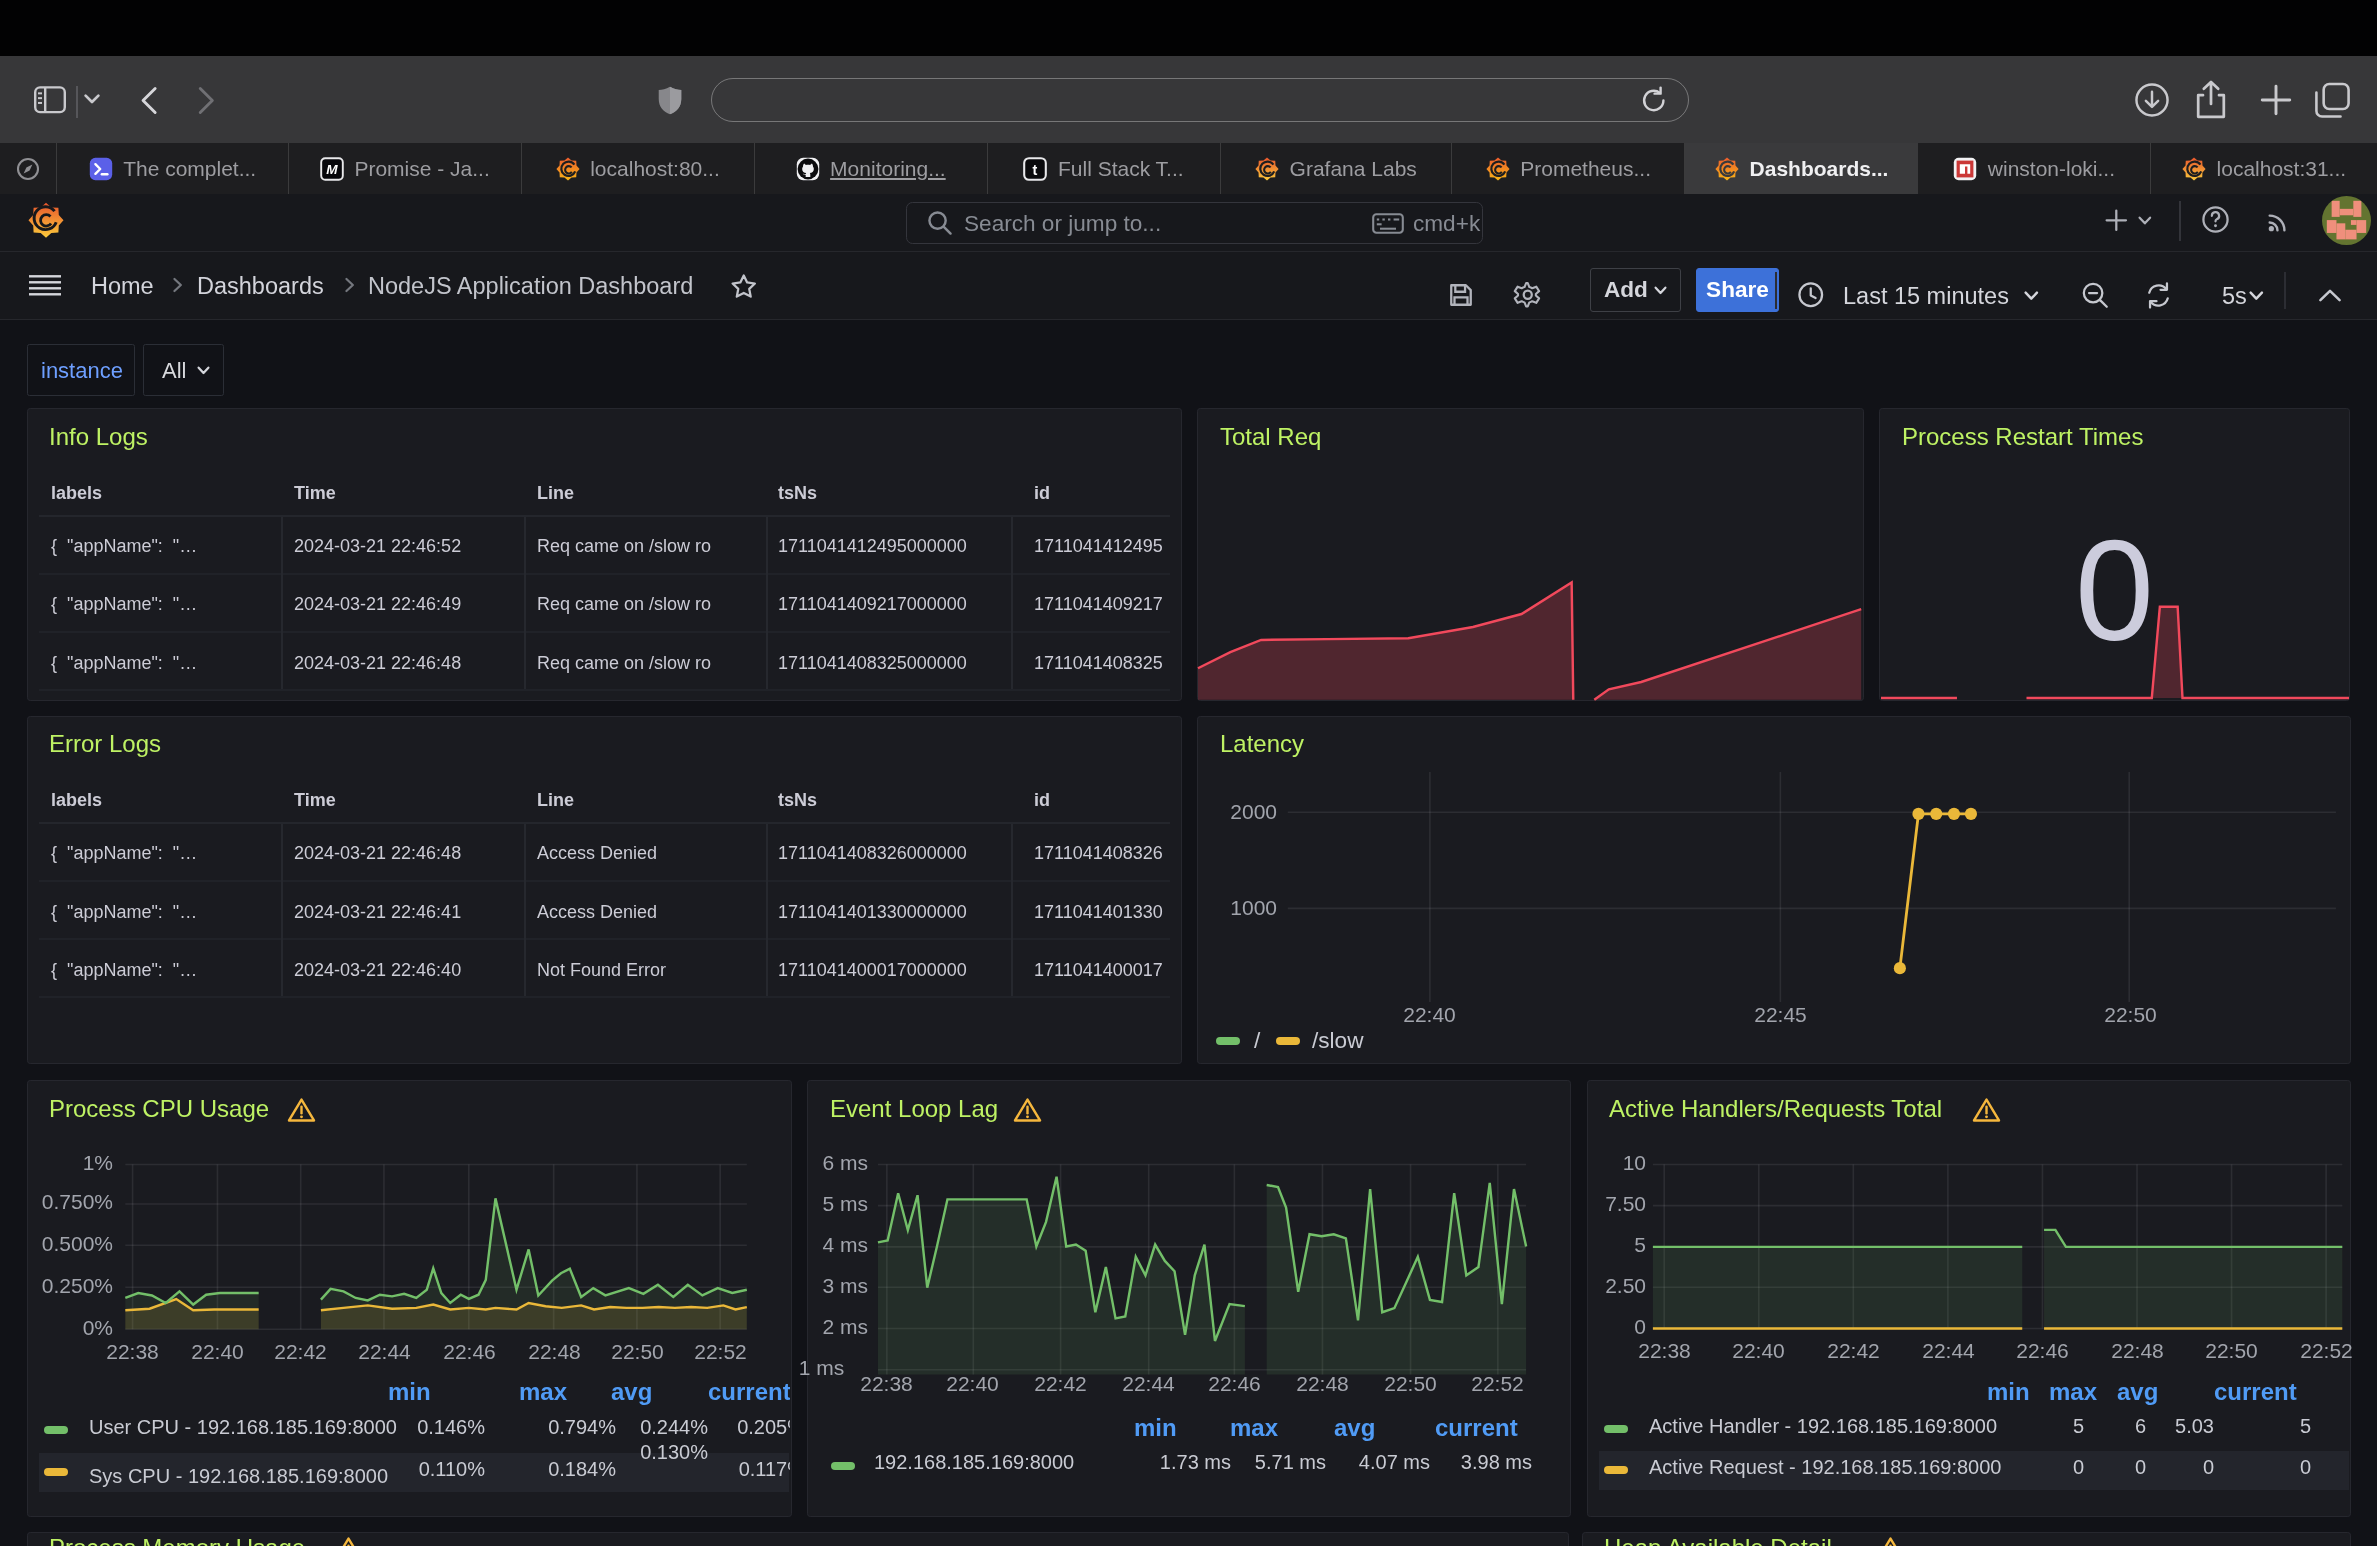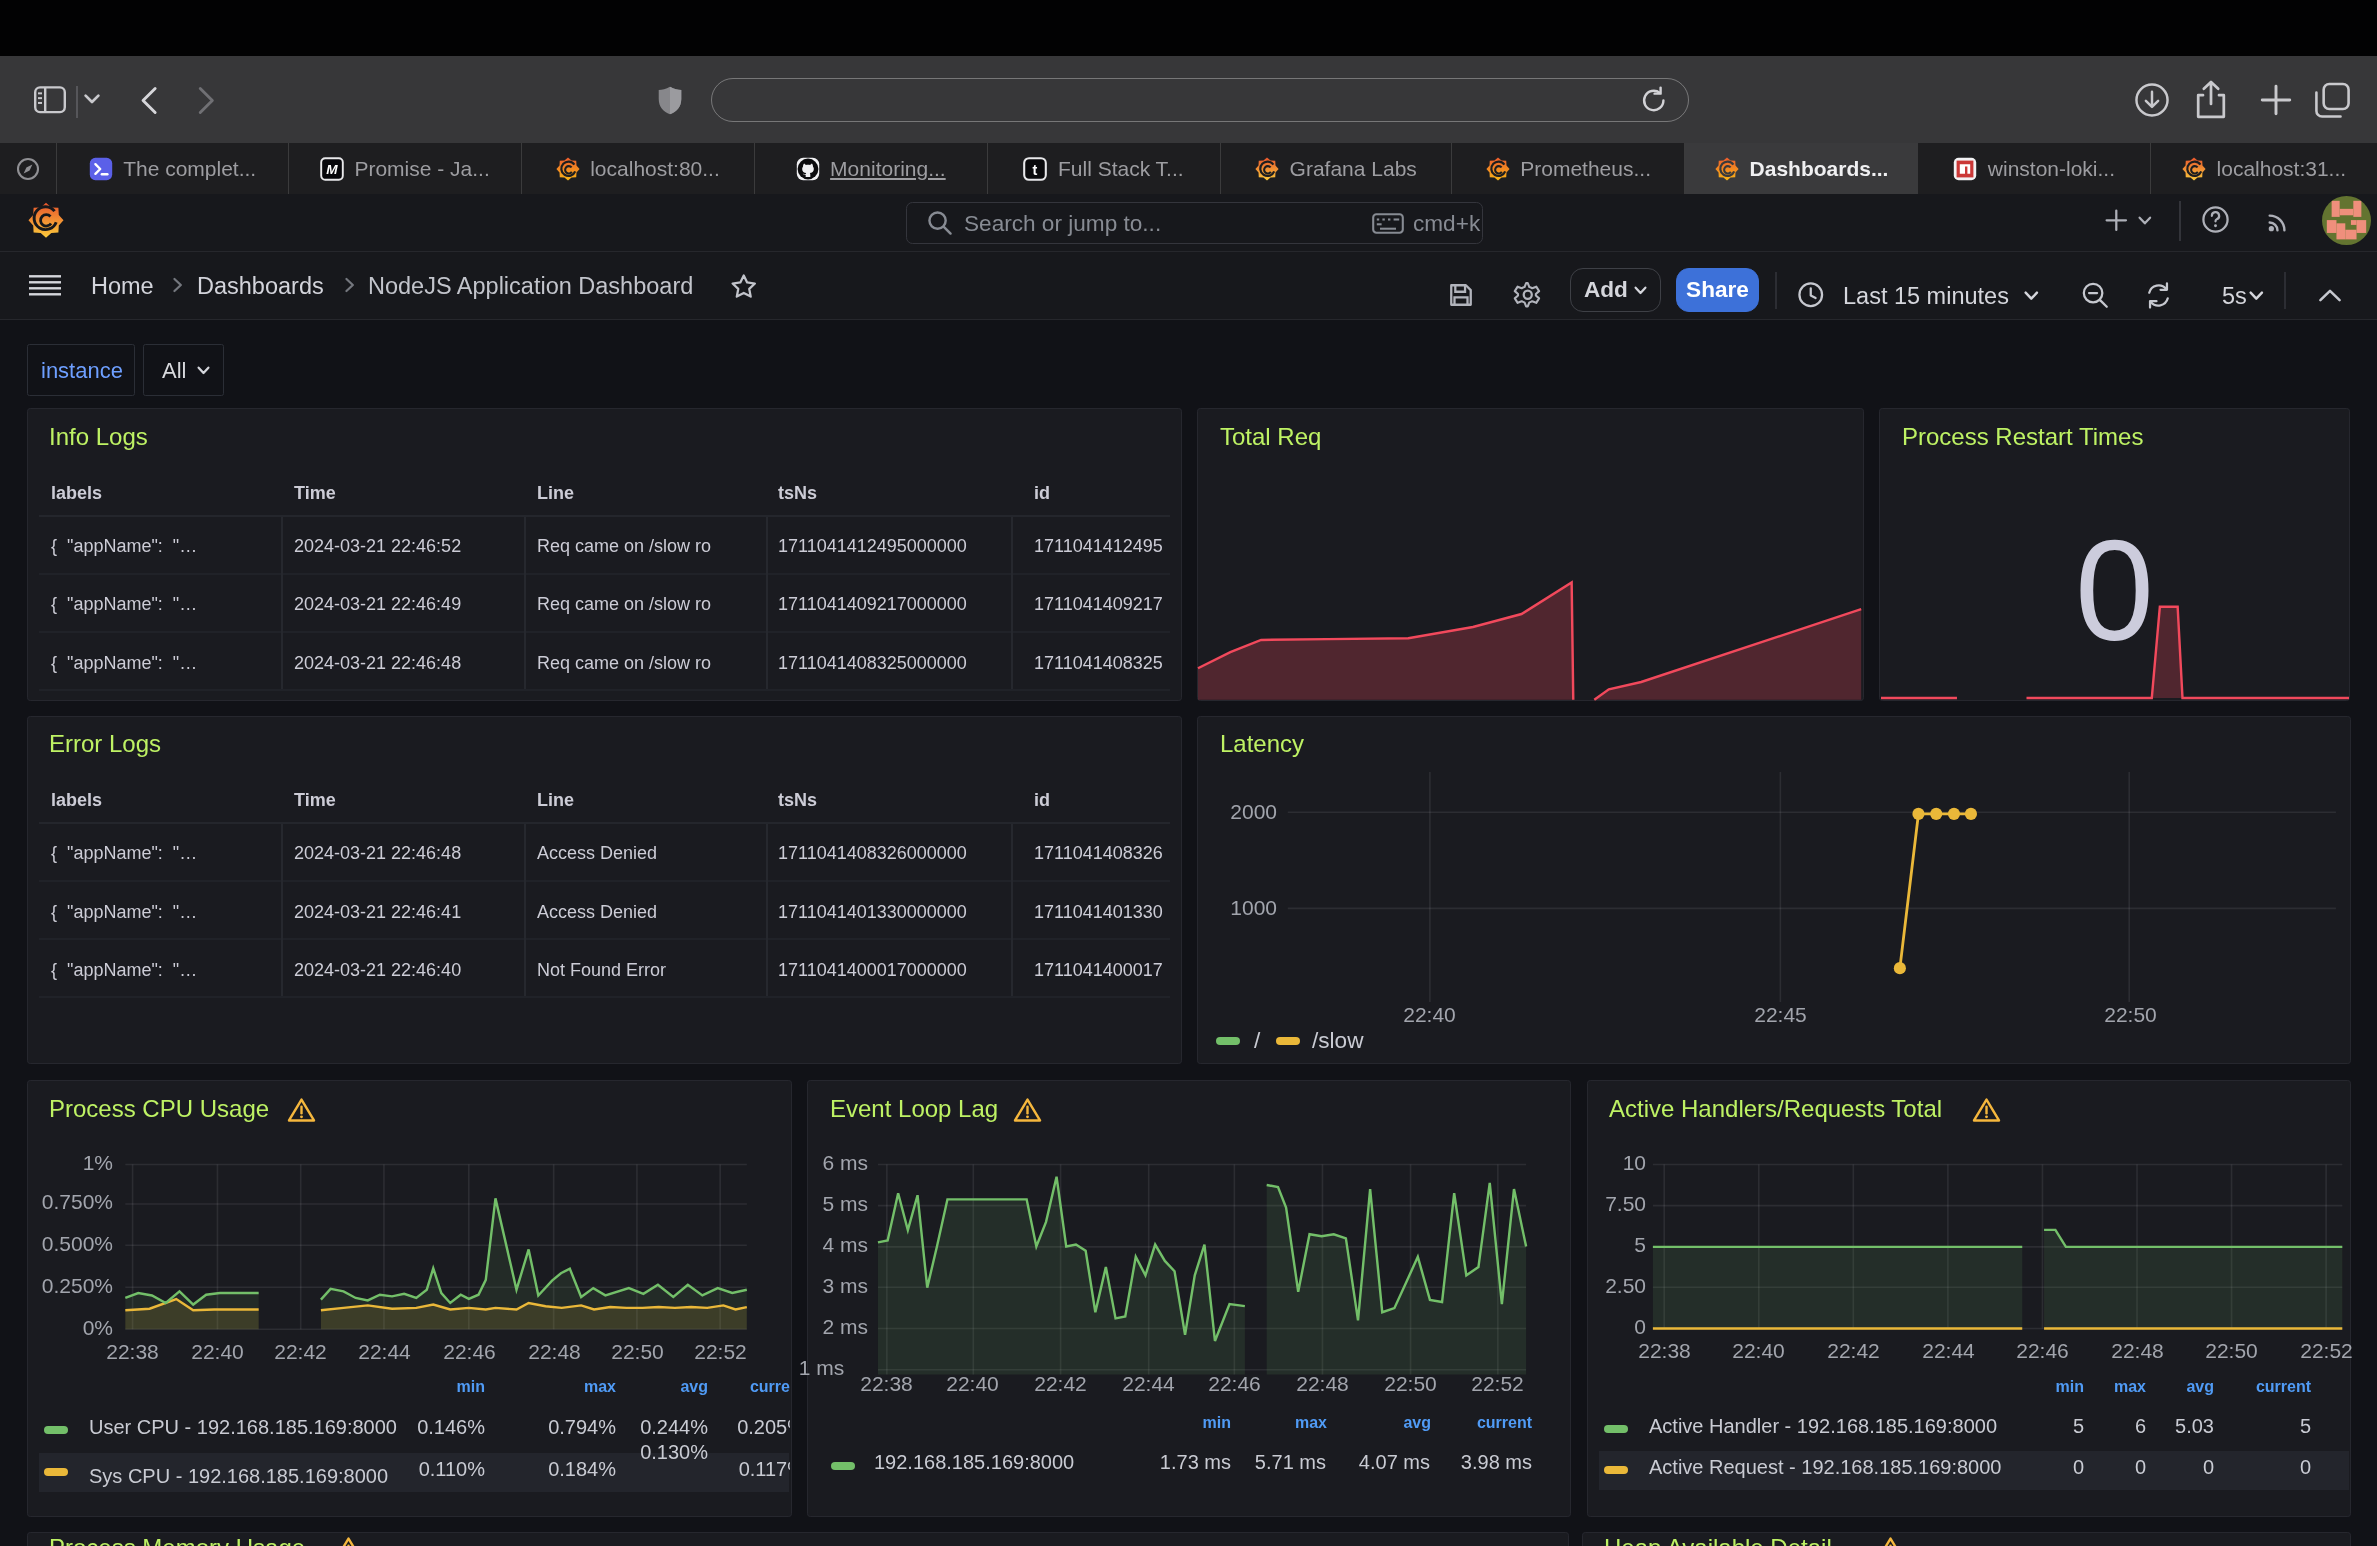--- a/index.html
+++ b/index.html
@@ -11,33 +11,33 @@
 .toolbar { left:0; top:56px; width:2377px; height:87px; background:#373739; }
 .tabbar { left:0; top:143px; width:2377px; height:51px; background:#1e1e20; display:flex; }
 .tabcell { position:relative; height:51px; display:flex; align-items:center; justify-content:center; gap:10.5px; font-size:21px; color:#9d9da1; border-right:0.8px solid rgba(255,255,255,0.13); white-space:nowrap; overflow:hidden; }
 .tabcell.active { background:#3a3a3c; color:#f0f0f2; font-weight:700; border-right:none; }
 .fav { width:24px; height:24px; flex:0 0 auto; }
 
 .gh1 { left:0; top:194px; width:2377px; height:58px; background:#17181c; border-bottom:0.8px solid #26272c; }
 .gh2 { left:0; top:252px; width:2377px; height:68px; background:#17181c; border-bottom:0.8px solid #26272c; }
 .dash { left:0; top:320px; width:2377px; height:1226px; background:#111217; }
 .searchbox { left:906px; top:202px; width:577px; height:42px; border:1.6px solid #34353c; border-radius:6.5px; color:#878b93; font-size:22.6px; }
-.btn { border:1.6px solid #3e4046; border-radius:13px; color:#d5d6dc; font-size:22.6px; font-weight:700; display:flex; align-items:center; justify-content:center; }
+.btn { border:1.6px solid #3e4046; border-radius:3px; color:#d5d6dc; font-size:22.6px; font-weight:700; display:flex; align-items:center; justify-content:center;margin-left:20px; }
 .panel { position:absolute; background:#1a1b20; border:1.6px solid #26272e; border-radius:3.2px; }
 .ptitle { position:absolute; font-size:24px; font-weight:500; color:#bef264; white-space:nowrap;margin-left:9px; }
 .txt { position:absolute; white-space:nowrap; }
 .axlab { position:absolute; font-size:21px; color:#a2a5ad; white-space:nowrap; }
 .hdr { font-weight:700; color:#d8d9dd; }
 .cell { font-size:18px; color:#ccccd6; }
 .vline { position:absolute; width:1.6px; background:#26282e; }
 .hline { position:absolute; height:1.6px; background:#24262c; }
 .pill { position:absolute; width:23.5px; height:8px; border-radius:4px; }
 .lgname { position:absolute; font-size:20px; color:#c9cbd3; white-space:nowrap; }
 .lgval { position:absolute; font-size:20px; color:#c9cbd3; white-space:nowrap; text-align:right; }
-.lghdr { position:absolute; font-size:16px; font-weight:700; color:#509BF5; white-space:nowrap; text-align:right; }
+.lghdr { position:absolute; font-size:24px; font-weight:700; color:#509BF5; white-space:nowrap; }
 svg { position:absolute; overflow:visible; }
 .crumb { font-size:23.5px; color:#d3d4db; }
 </style>
 </head>
 <body>
 <div id="root">
 <svg width="0" height="0" style="position:absolute">
   <defs>
     <linearGradient id="gflame" x1="0" y1="0" x2="0" y2="1">
       <stop offset="0" stop-color="#ED5B2D"></stop>

